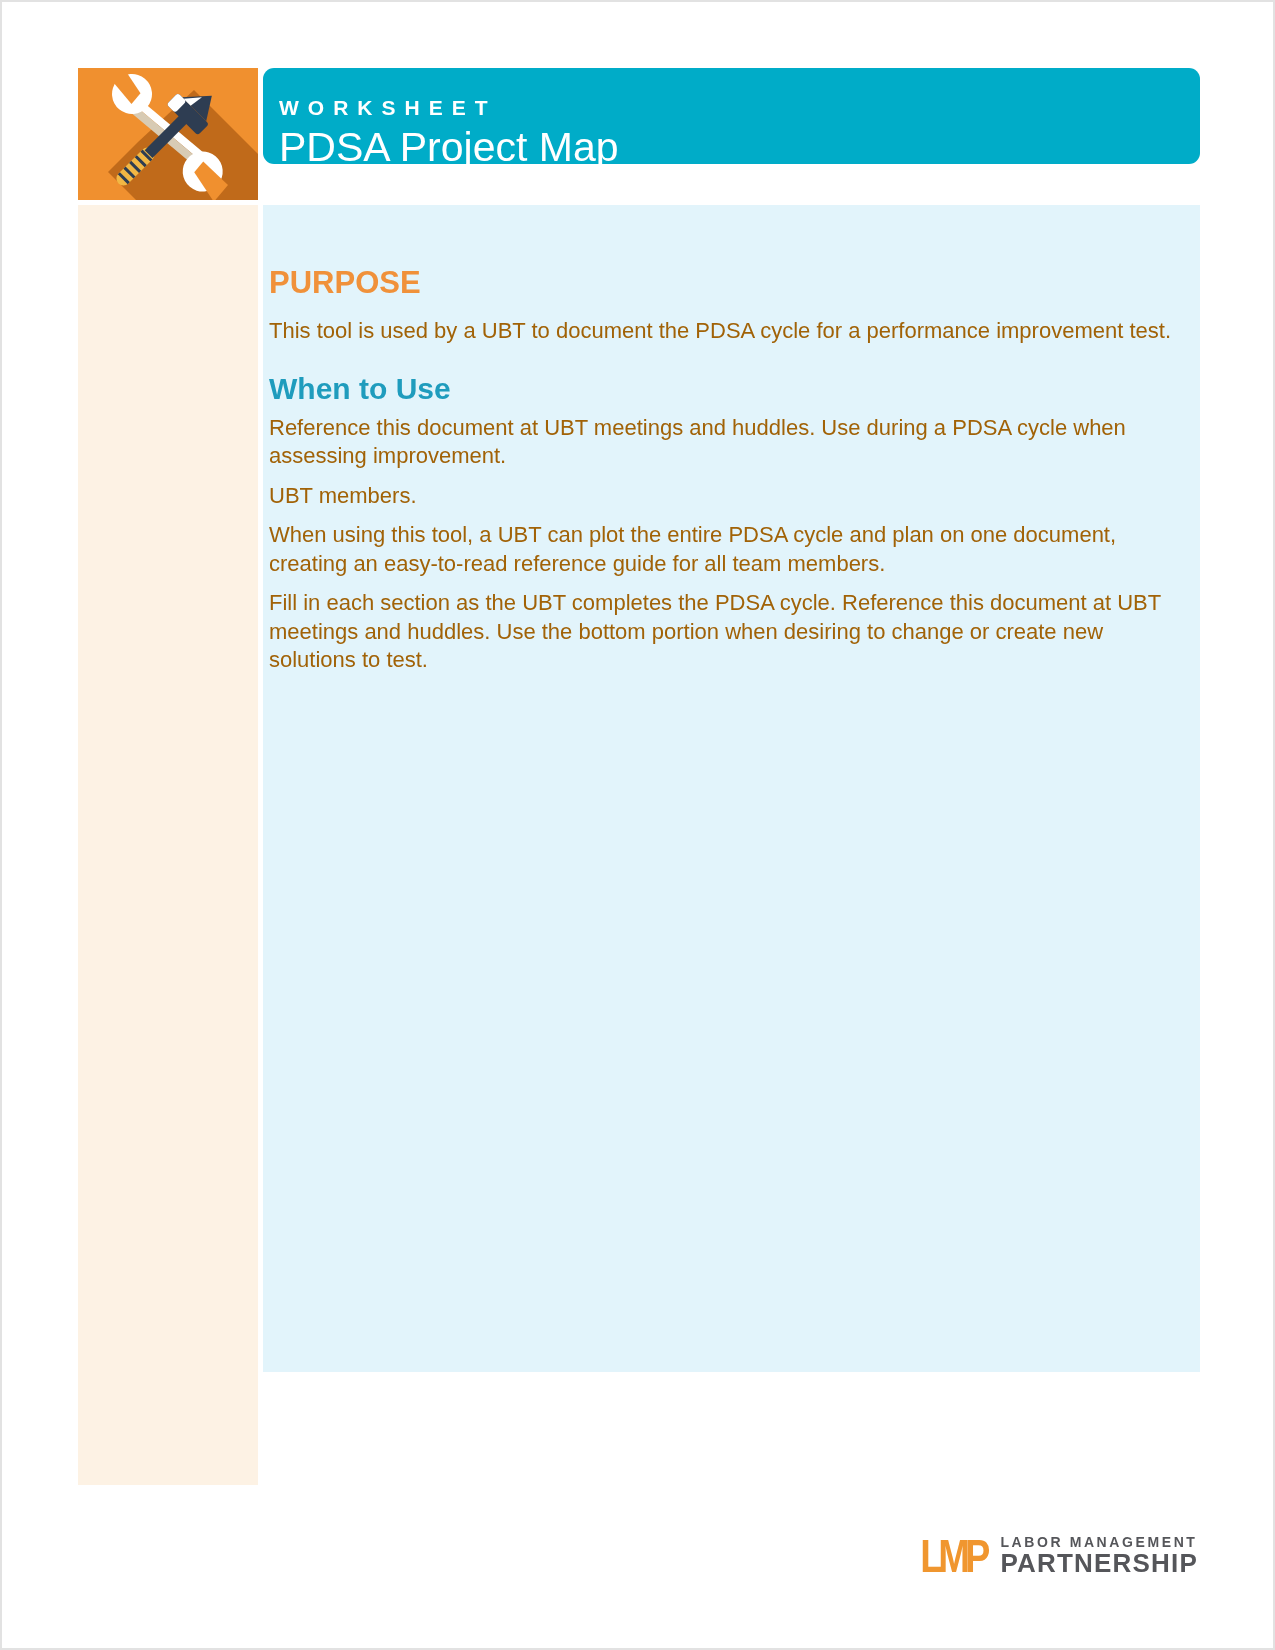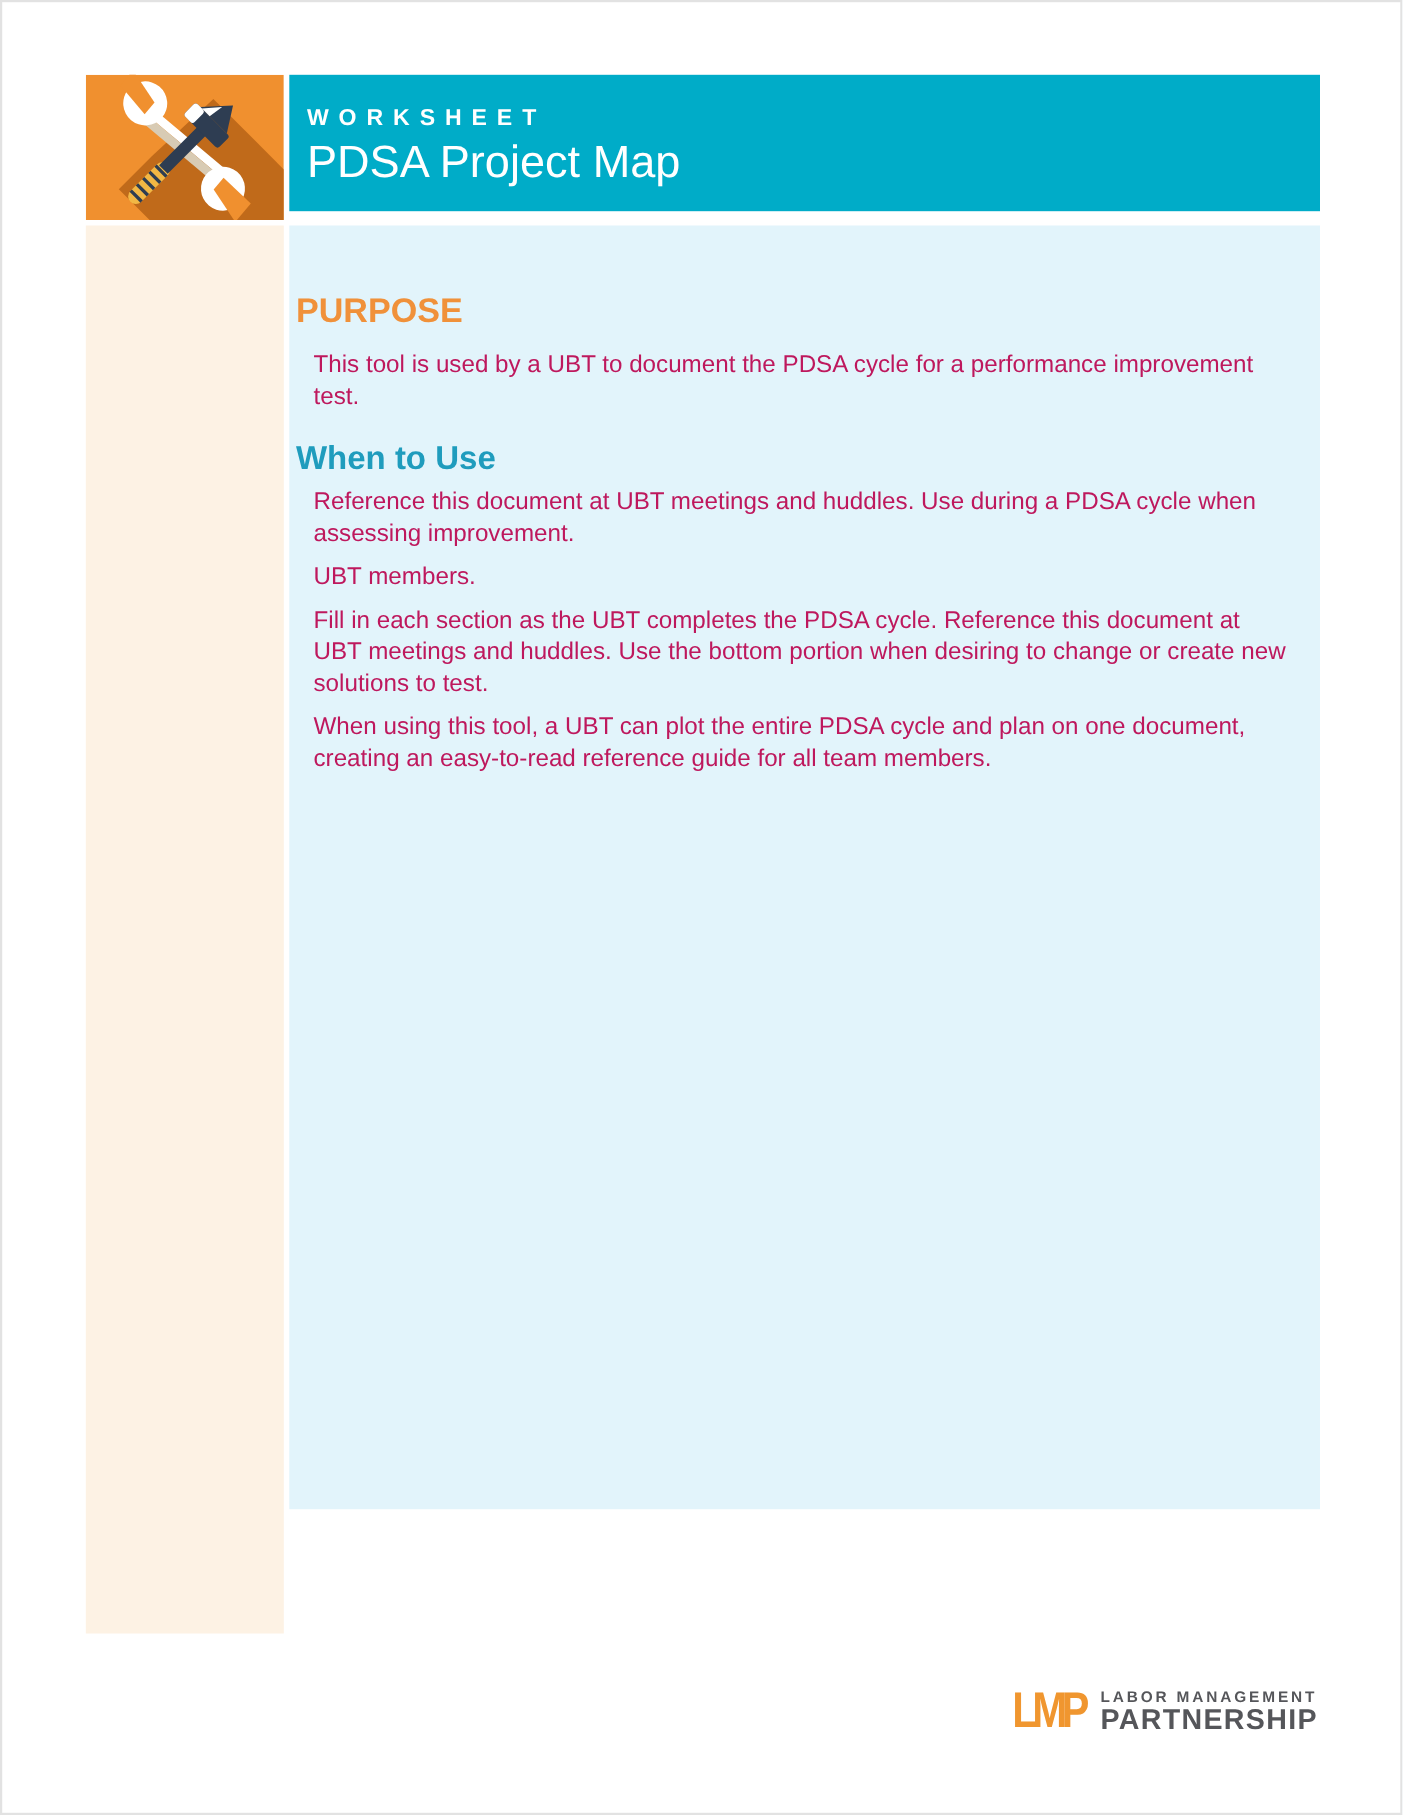--- a/index.html
+++ b/index.html
@@ -23,25 +23,26 @@
     gap: 5px;
   }
   .icon-box {
     width: 180px;
     height: 132px;
     flex: 0 0 auto;
   }
   .icon-box svg { display: block; width: 180px; height: 132px; }
   .teal-band {
     width: 937px;
-    height: 124px;
+    height: 96px;
     background: #00acc8;
     box-sizing: border-box;
     padding: 28px 0 0 16px;
     color: #ffffff;
+    border-radius: 11px;
   }
   .eyebrow {
     font-size: 21px;
     font-weight: bold;
     letter-spacing: 9px;
     line-height: 24px;
   }
   .doc-title {
     font-size: 41px;
     font-weight: 400;
@@ -78,24 +79,24 @@
     font-weight: bold;
   }
   .content h2 {
     margin: 28px 0 10px 0;
     font-size: 30px;
     line-height: 30px;
     color: #1f9cbd;
     font-weight: bold;
   }
   .content p {
-    margin: 0 0 11px 16px;
+    margin: 0 0 11px 0;
     font-size: 22px;
     line-height: 28.5px;
-    color: #be185d;
+    color: #a16207;
     max-width: 905px;
   }
 
   
   .logo {
     position: absolute;
     top: 1532px;
     right: 75px;
     display: flex;
     align-items: center;
@@ -166,22 +167,22 @@
     <aside class="sidebar"></aside>
     <main class="content">
       <h1>PURPOSE</h1>
       <p>This tool is used by a UBT to document the PDSA cycle for a performance improvement test.</p>
 
       <h2>When to Use</h2>
       <p>Reference this document at UBT meetings and huddles. Use during a PDSA cycle when assessing improvement.</p>
 
       <p>UBT members.</p>
 
+      <p>When using this tool, a UBT can plot the entire PDSA cycle and plan on one document, creating an easy-to-read reference guide for all team members.</p>
       <p>Fill in each section as the UBT completes the PDSA cycle. Reference this document at UBT meetings and huddles. Use the bottom portion when desiring to change or create new solutions to test.</p>
-      <p>When using this tool, a UBT can plot the entire PDSA cycle and plan on one document, creating an easy-to-read reference guide for all team members.</p>
     </main>
   </div>
 
   <footer class="logo">
     <div class="lmp-mark">LMP</div>
     <div class="logo-text">
       <div class="logo-line1">LABOR MANAGEMENT</div>
       <div class="logo-line2">PARTNERSHIP</div>
     </div>
   </footer>

